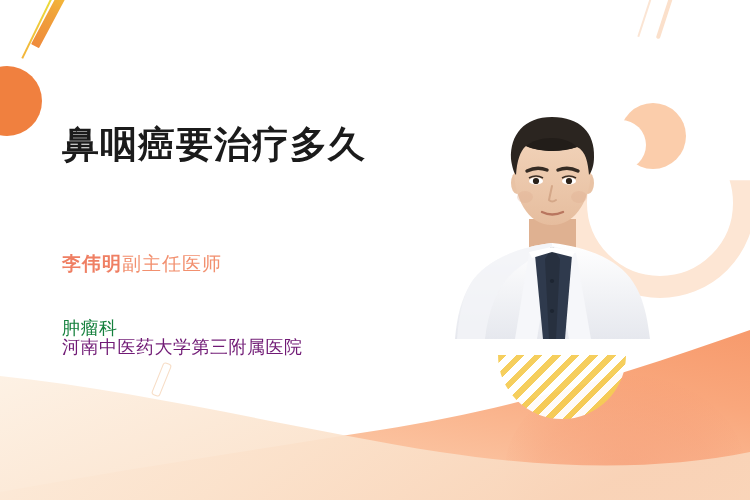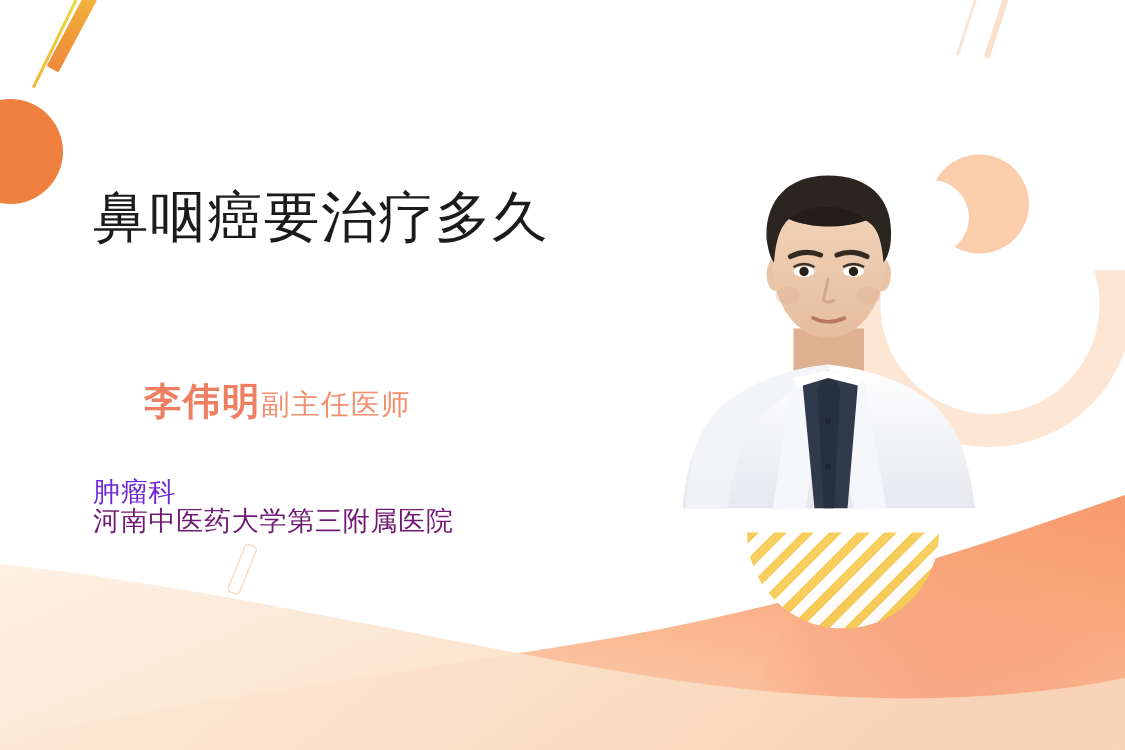--- a/index.html
+++ b/index.html
@@ -143,37 +143,36 @@
     width: 195px;
     height: 238px;
   }
 
   
   .title {
     position: absolute;
     left: 62px;
     top: 120px;
     font-size: 37px;
-    font-weight: 400;
+    font-weight: 700;
     color: #1b1b1b;
     letter-spacing: 1px;
     white-space: nowrap;
   }
   .doctor-line {
     position: absolute;
     left: 62px;
     top: 251px;
     white-space: nowrap;
   }
   .doctor-name {
-    font-size: 25px;
+    font-size: 19px;
     font-weight: 700;
     color: #ef7f63;
     letter-spacing: 1px;
-    margin-left: 34px;
   }
   .doctor-title {
     font-size: 19px;
     font-weight: 400;
     color: #f2906f;
     letter-spacing: 1px;
     margin-left: 0;
   }
   .hospital {
     position: absolute;
@@ -183,21 +182,21 @@
     color: #701a75;
     letter-spacing: 0.5px;
     white-space: nowrap;
     margin-top: 46px;
   }
   .department {
     position: absolute;
     left: 62px;
     top: 316px;
     font-size: 18px;
-    color: #6d28d9;
+    color: #15803d;
     letter-spacing: 0.5px;
     white-space: nowrap;
   }
 </style>
 </head>
 <body>
 
 <div id="card">
 
   <svg class="wave-layer" viewBox="0 0 750 500" preserveAspectRatio="none">

